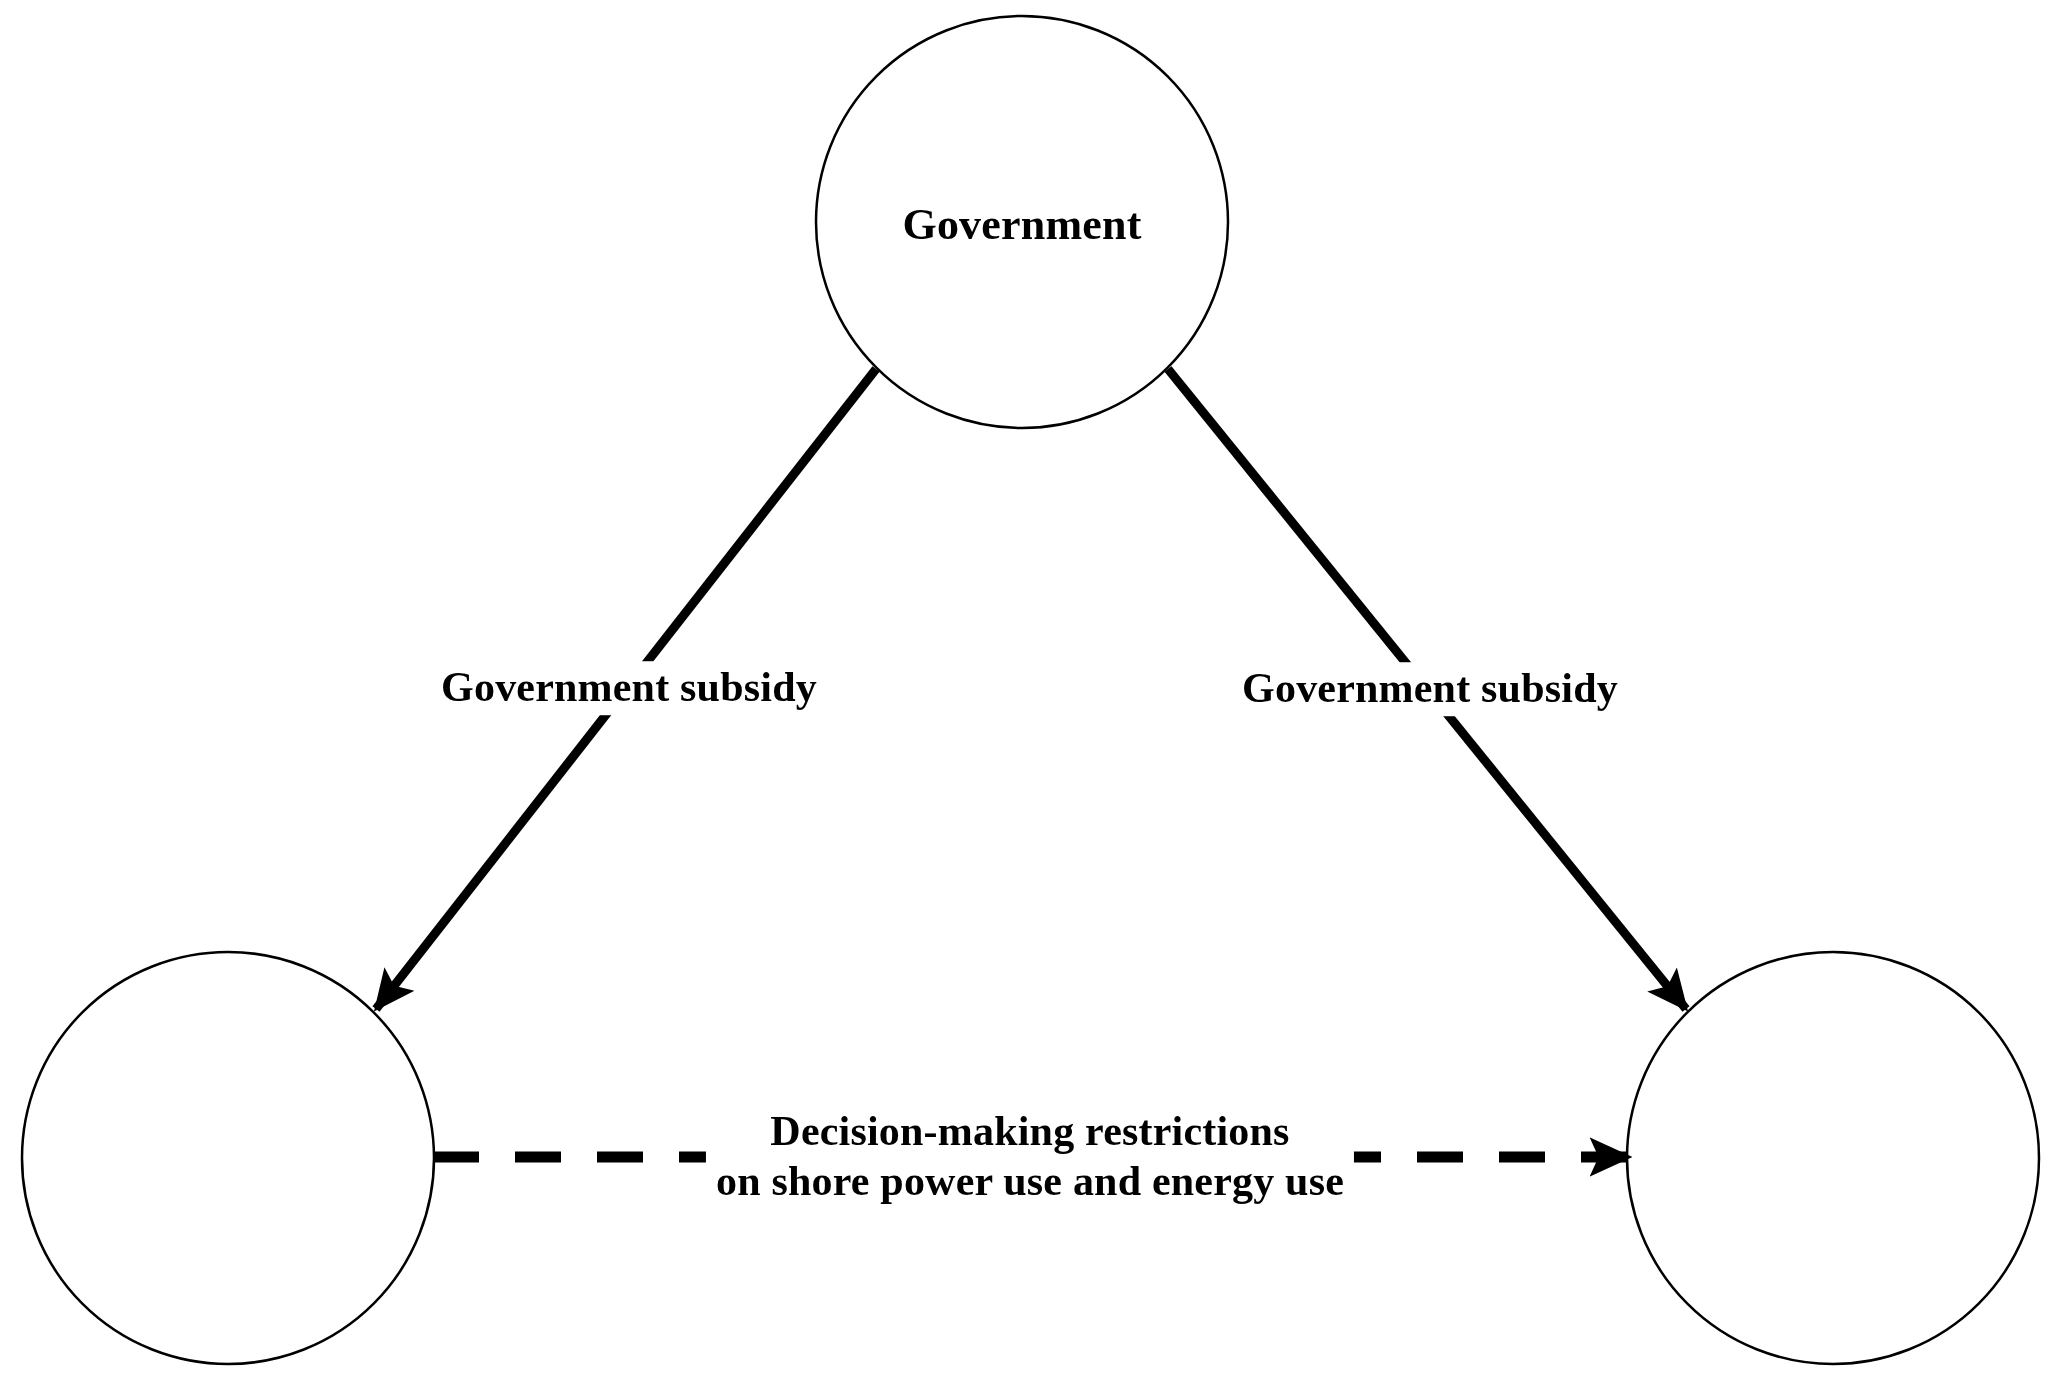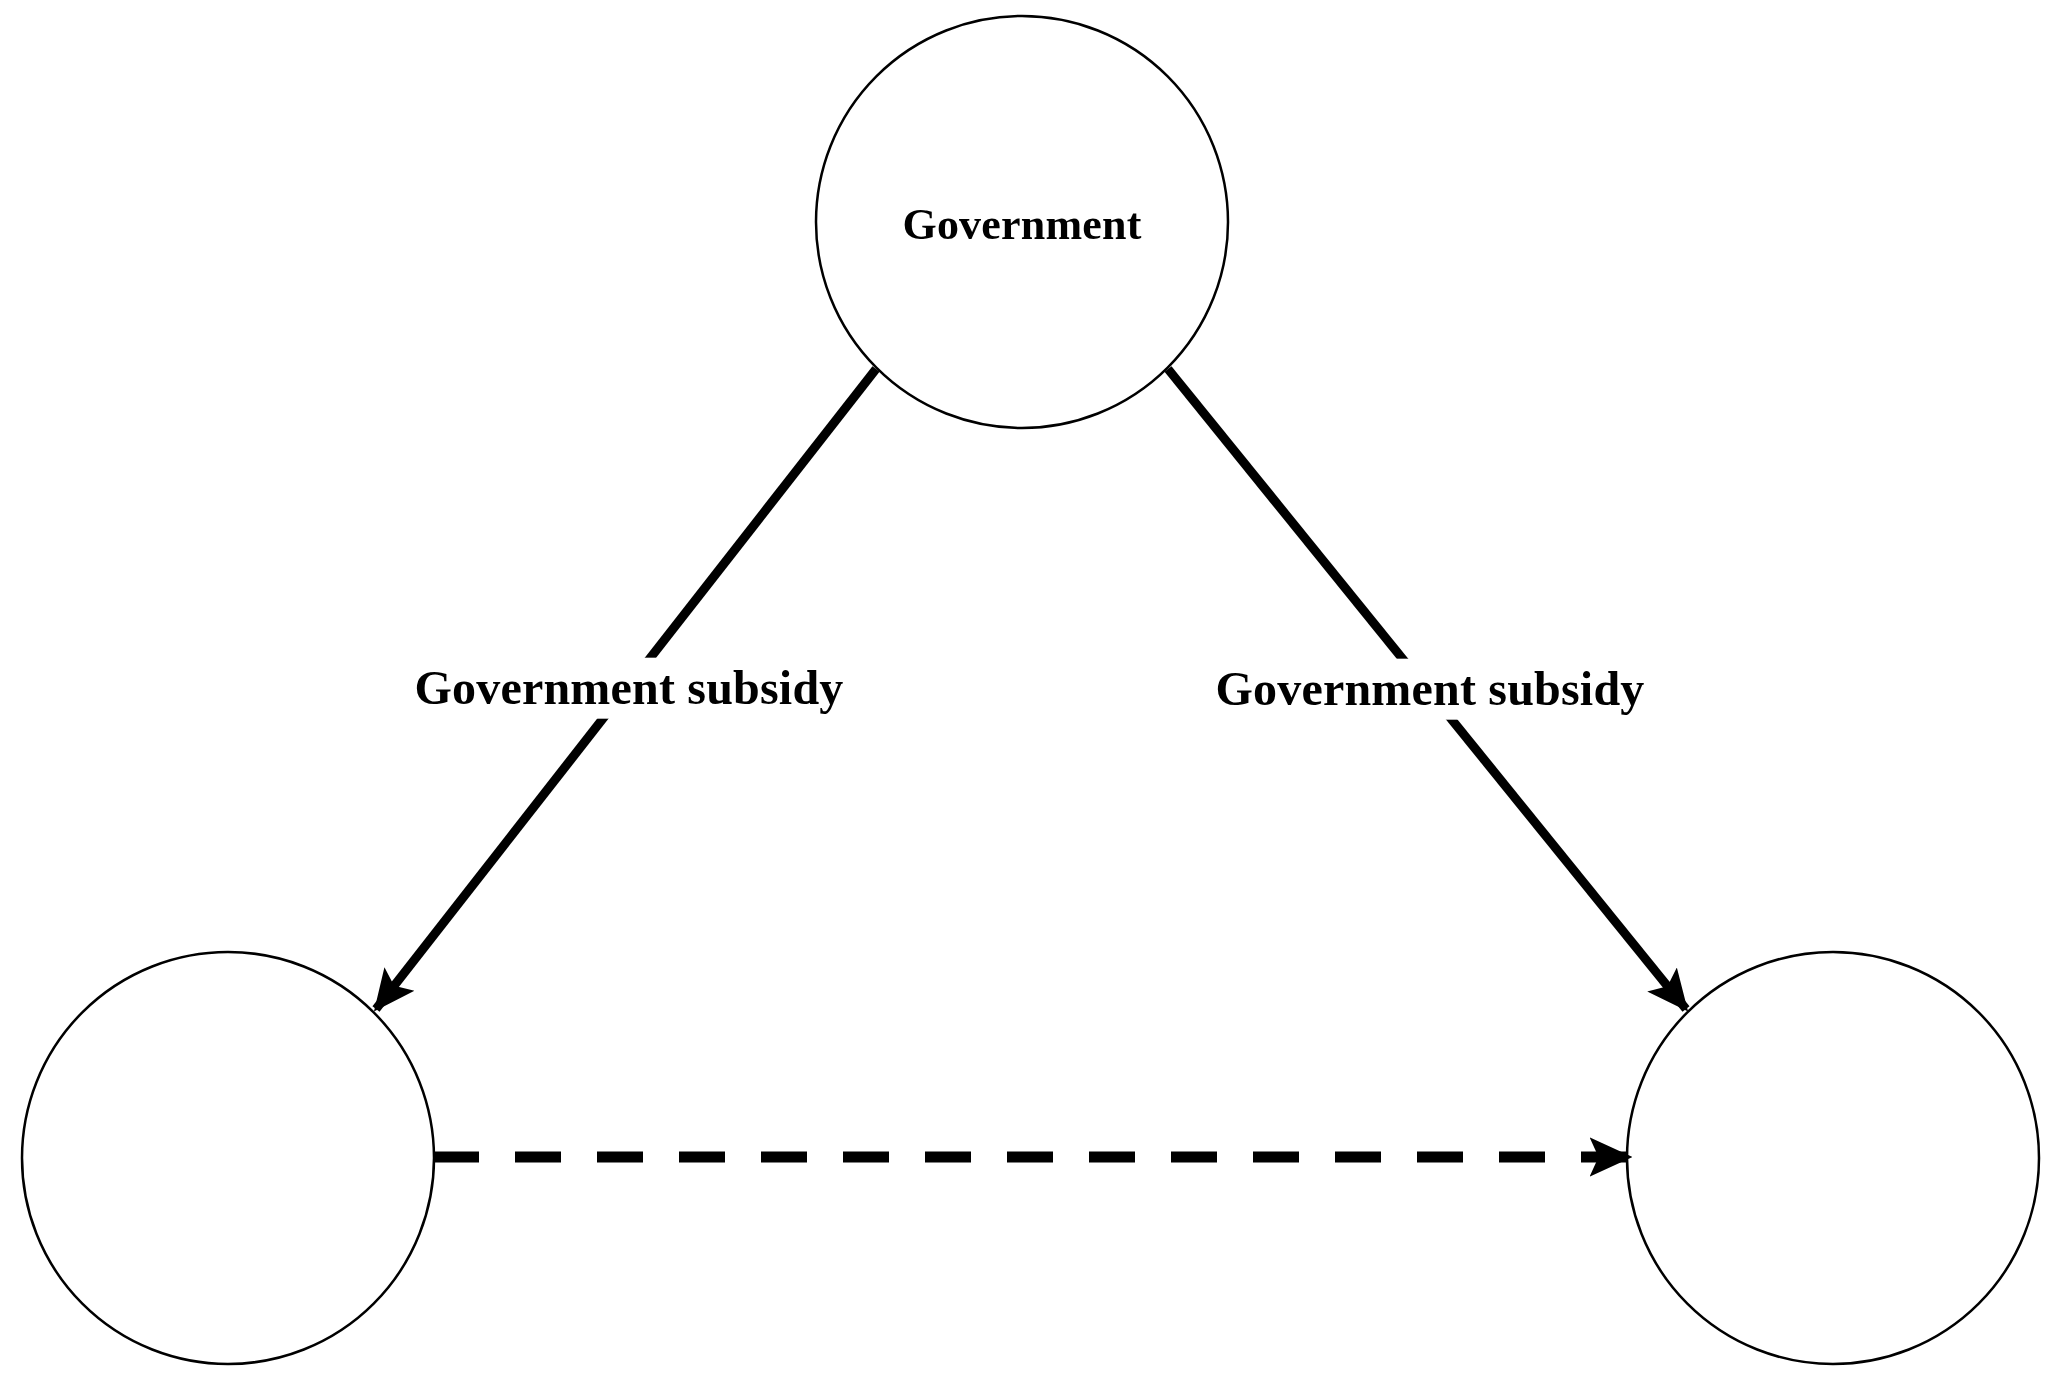--- a/index.html
+++ b/index.html
@@ -36,21 +36,21 @@
     letter-spacing: 0.2px;
     white-space: pre-line;
     transform: translate(-50%, -50%);
     pointer-events: none;
   }
   .edge-label {
     position: absolute;
     text-align: center;
     font-weight: bold;
     color: #000000;
-    font-size: 48px;
+    font-size: 42px;
     line-height: 1.18;
     letter-spacing: 0.2px;
     background: #ffffff;
     transform: translate(-50%, -50%);
     padding: 2px 6px;
     white-space: nowrap;
   }
   .edge-label.two-line {
     white-space: pre-line;
     padding: 2px 10px;
@@ -83,14 +83,16 @@
   </svg>
 
   <div class="node-label" style="left:1022px; top:225px;">Government</div>
 
 
 
   <div class="edge-label" style="left:629px; top:688px;">Government subsidy</div>
 
   <div class="edge-label" style="left:1430px; top:689px;">Government subsidy</div>
 
+  <div class="edge-label two-line" style="left:1030px; top:1157px;">Decision-making restrictions
+on shore power use and energy use</div>
 
 </div>
 
 </body></html>

